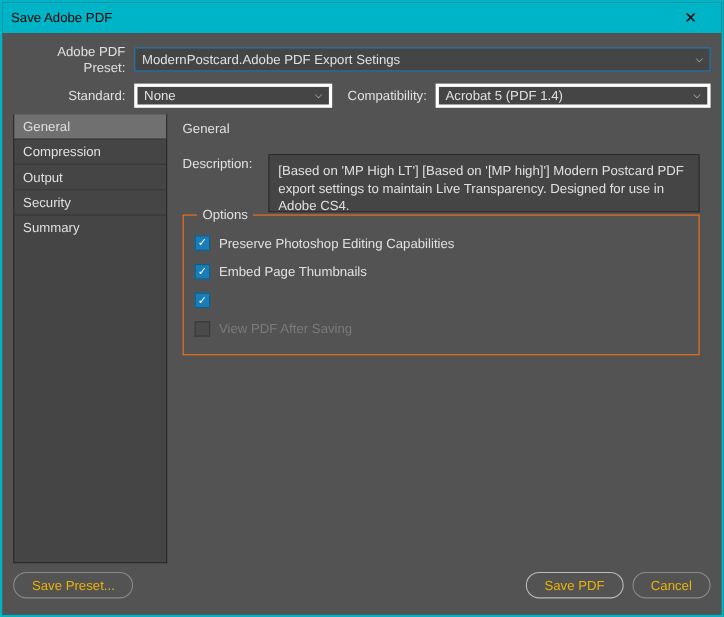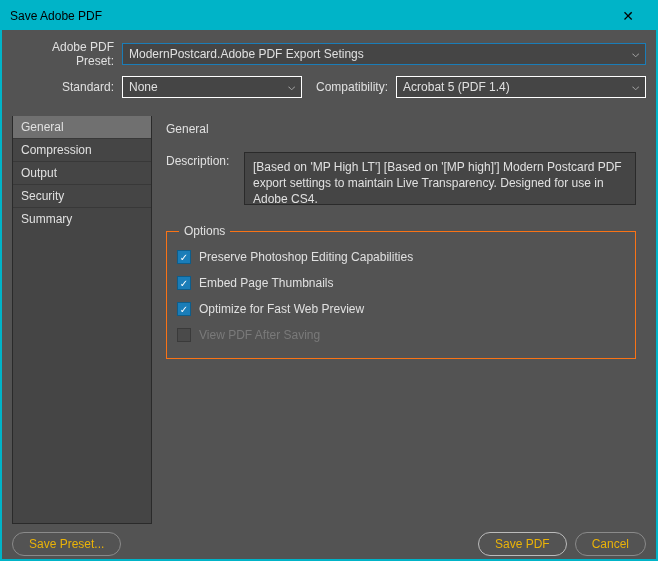--- a/index.html
+++ b/index.html
@@ -38,40 +38,40 @@
     margin-bottom: 8px;
   }
   .preset-label {
     width: 110px;
     text-align: right;
     padding-right: 8px;
     color: #e0e0e0;
   }
   .select {
     background: #454545;
-    border: 1px solid #ffffff;
+    border: 3px solid #ffffff;
     color: #e0e0e0;
     height: 22px;
     padding: 2px 18px 2px 6px;
     position: relative;
     display: flex;
     align-items: center;
     cursor: pointer;
   }
   .select.focused { border: 1px solid #1a7db8; text-align: right; }
   .select .arrow {
     position: absolute;
     right: 6px;
     top: 50%;
     transform: translateY(-50%);
     font-size: 9px;
     color: #ccc;
   }
   .preset-select { flex: 1; }
-  .row2 { display: flex; align-items: center; margin-bottom: 18px; }
+  .row2 { display: flex; align-items: center; margin-bottom: 6px; }
   .row2 .select { flex: 1; }
   .compat-label {
     padding: 0 8px 0 14px;
     text-align: right;
   }
   .main {
     display: flex;
     height: 408px;
   }
   .sidebar {
@@ -94,21 +94,21 @@
   .panel {
     flex: 1;
     padding: 6px 10px 0 14px;
   }
   .panel-title {
     margin-bottom: 16px;
     color: #e0e0e0;
   }
   .desc-row {
     display: flex;
-    margin-bottom: 26px;
+    margin-bottom: 2px;
     justify-content: space-between;
   }
   .desc-label {
     width: 78px;
     padding-top: 2px;
   }
   .desc-box {
     flex: 1;
     background: #454545;
     border: 1px solid #2a2a2a;
@@ -233,21 +233,20 @@
         <div class="chk-row">
           <div class="chk">✓</div>
           <span>Preserve Photoshop Editing Capabilities</span>
         </div>
         <div class="chk-row">
           <div class="chk">✓</div>
           <span>Embed Page Thumbnails</span>
         </div>
         <div class="chk-row">
           <div class="chk">✓</div>
-          <span>Optimize for Fast Web Preview</span>
         </div>
         <div class="chk-row disabled">
           <div class="chk unchecked"></div>
           <span>View PDF After Saving</span>
         </div>
       </div>
     </div>
   </div>
 </div>
 

